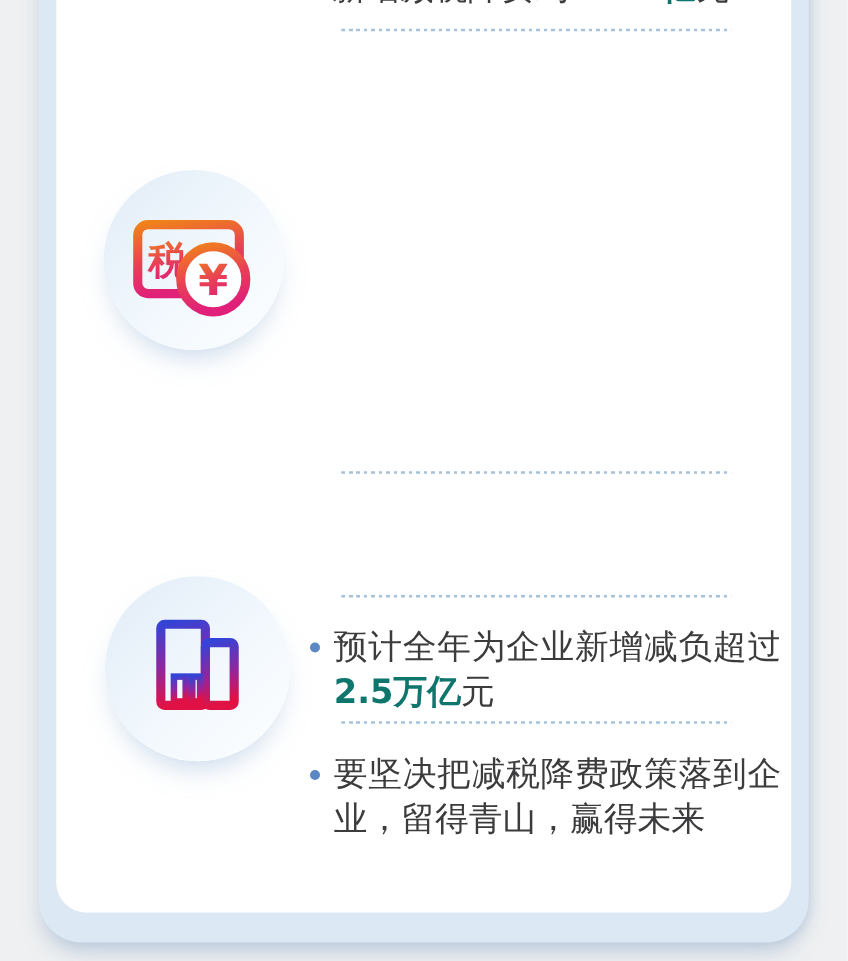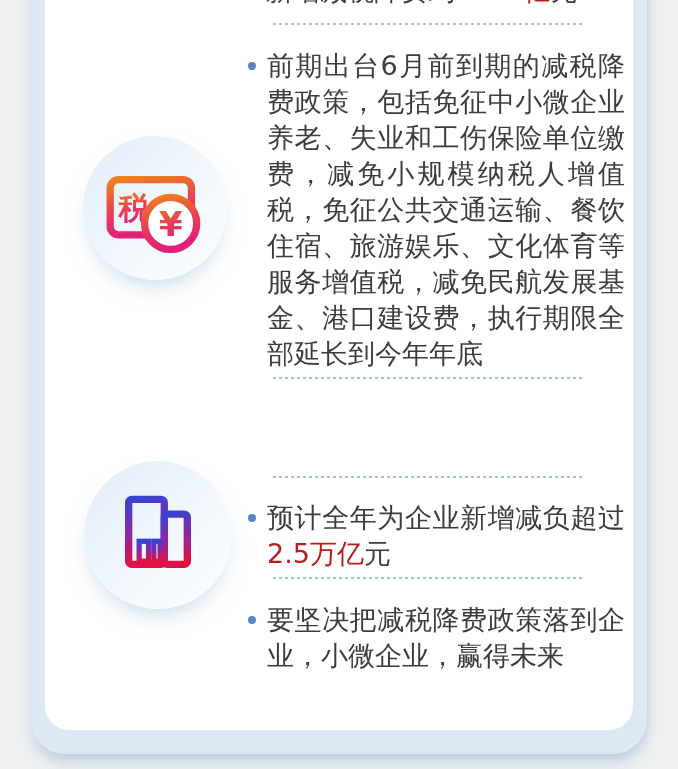--- a/index.html
+++ b/index.html
@@ -45,21 +45,21 @@
   .tax-badge svg{margin-top:10px;}
   
   .headline{
     position:absolute;
     left:266px;top:-27px;
     width:370px;
     font-size:27px;line-height:36px;
     color:#3c3c3e;
     white-space:nowrap;
   }
-  .red{color:#b91c1c;font-weight:normal;}
+  .red{color:#0f766e;font-weight:bold;}
   
   .divider{
     position:absolute;
     left:273px;width:312px;height:2px;
     background:repeating-linear-gradient(90deg,#a6c2db 0 3px,transparent 3px 6px);
   }
   
   .bullet{
     position:absolute;
     left:248px;width:378px;
@@ -130,35 +130,31 @@
       </g>
     </svg>
   </div>
 
   <div class="headline">
     <span>新增减税降费约</span><span class="red">5000亿</span><span>元</span>
   </div>
 
   <div class="divider d0"></div>
 
-  <div class="bullet b1">
-    <span class="dot"></span>
-    <p class="btext"><span>前期出台6月前到期的减税降费政策，包括免征中小微企业养老、失业和工伤保险单位缴费，减免小规模纳税人增值税，免征公共交通运输、餐饮住宿、旅游娱乐、文化体育等服务增值税，减免民航发展基金、港口建设费，执行期限全部延长到今年年底</span><span class="red"></span><span></span></p>
-  </div>
 
   <div class="divider d1"></div>
 
 
   <div class="divider d2"></div>
 
   <div class="bullet b3">
     <span class="dot"></span>
     <p class="btext"><span>预计全年为企业新增减负超过</span><span class="red">2.5万亿</span><span>元</span></p>
   </div>
 
   <div class="divider d3"></div>
 
   <div class="bullet b4">
     <span class="dot"></span>
-    <p class="btext"><span>要坚决把减税降费政策落到企业，小微企业，赢得未来</span><span class="red"></span><span></span></p>
+    <p class="btext"><span>要坚决把减税降费政策落到企业，留得青山，赢得未来</span><span class="red"></span><span></span></p>
   </div>
 
 </div>
 
 </body></html>

